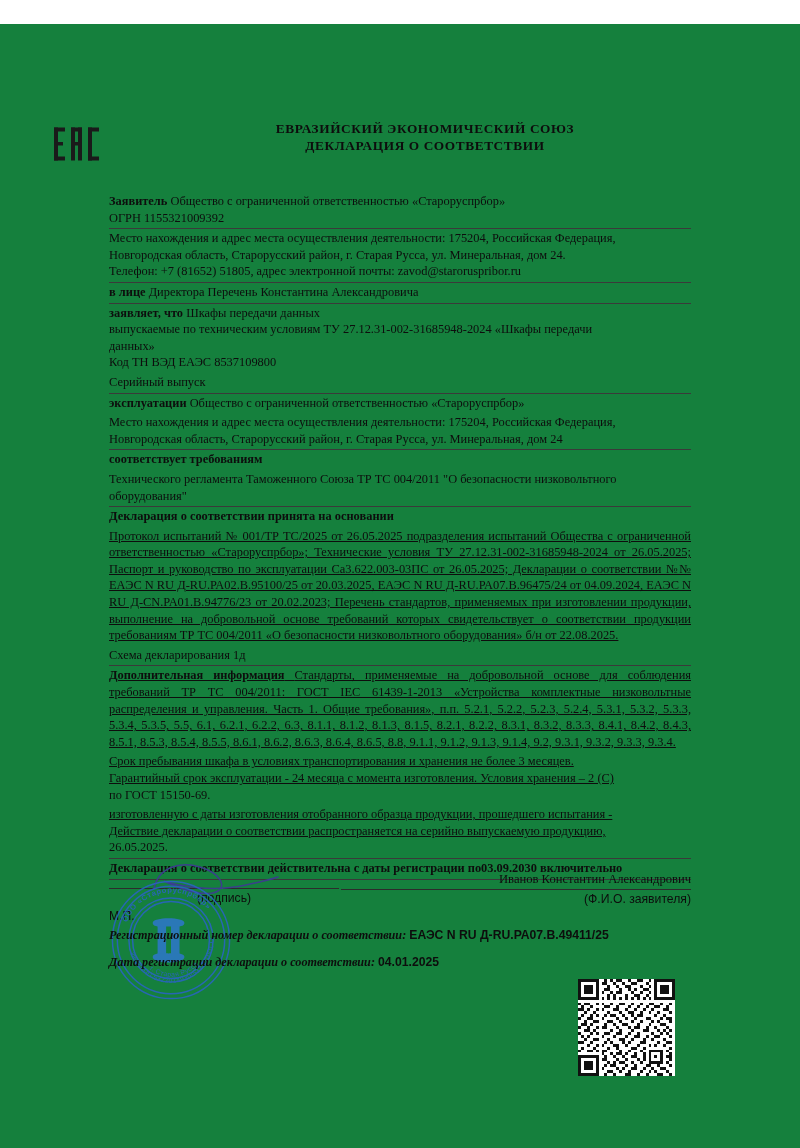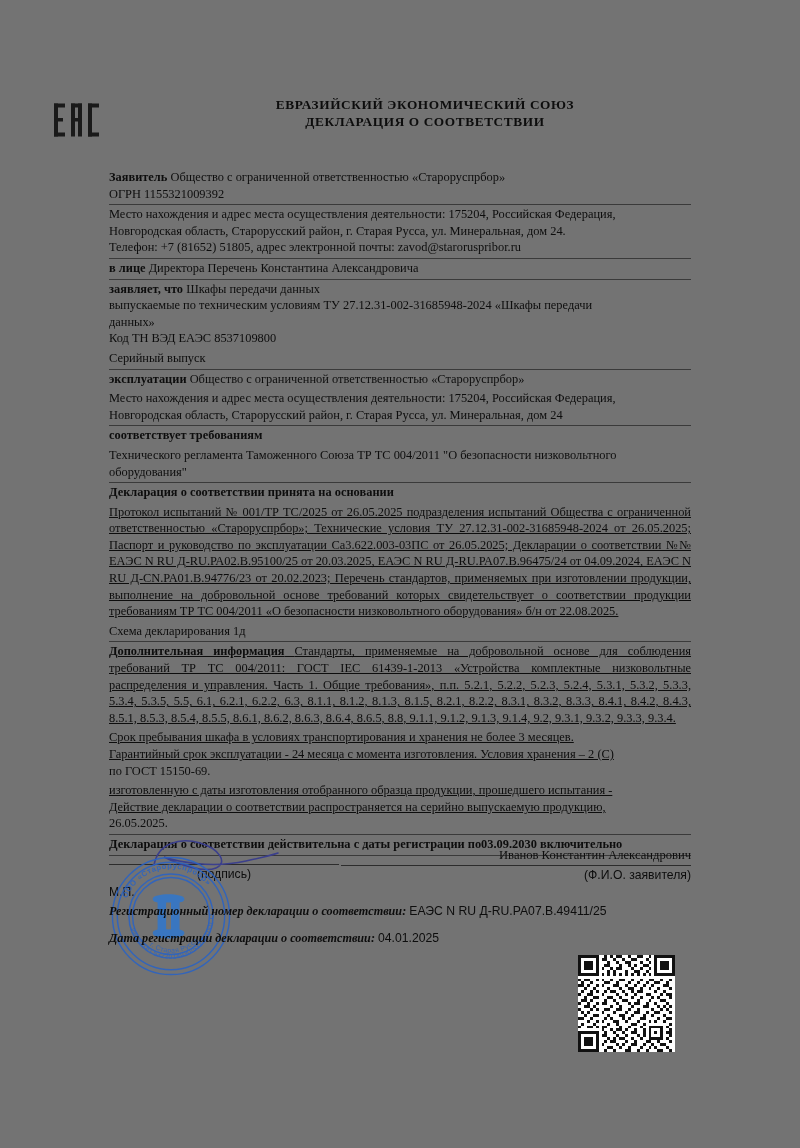--- a/index.html
+++ b/index.html
@@ -6,21 +6,22 @@
   body{
     width:800px;height:1148px;
     background:#ffffff;
     font-family:"Liberation Serif", serif;
     color:#0d0d0d;
     position:relative;
     overflow:hidden;
   }
   .page{
     position:absolute;inset:0;
-    background:#737373;
+    background:#15803d;
+    margin-top:24px;
   }
   
   .header{
     position:absolute;left:0;top:96px;width:800px;
     display:flex;align-items:flex-start;
   }
   .eac-wrap{width:160px;display:flex;justify-content:center;padding-top:4px;}
   .eac{
     width:54px;height:40px;
   }
@@ -69,21 +70,21 @@
   .mp{
     font-size:12.2px;font-family:"Liberation Sans", sans-serif;
     padding-top:3px;text-align:left;
   }
   
   .reg{
     position:absolute;left:109px;width:600px;
     font-size:12.2px;line-height:16px;
   }
   .reg b{font-weight:bold;font-style:italic;}
-  .reg .val{font-family:"Liberation Sans", sans-serif;font-weight:normal;}
+  .reg .val{font-family:"Liberation Sans", sans-serif;font-weight:bold;}
   #reg-number{top:903px;}
   #reg-date{top:930px;}
   
   .stamp{
     position:absolute;left:110px;top:855px;width:122px;height:122px;
     opacity:.88;pointer-events:none;
   }
   .scribble{
     position:absolute;left:150px;top:835px;width:130px;height:40px;
   }

